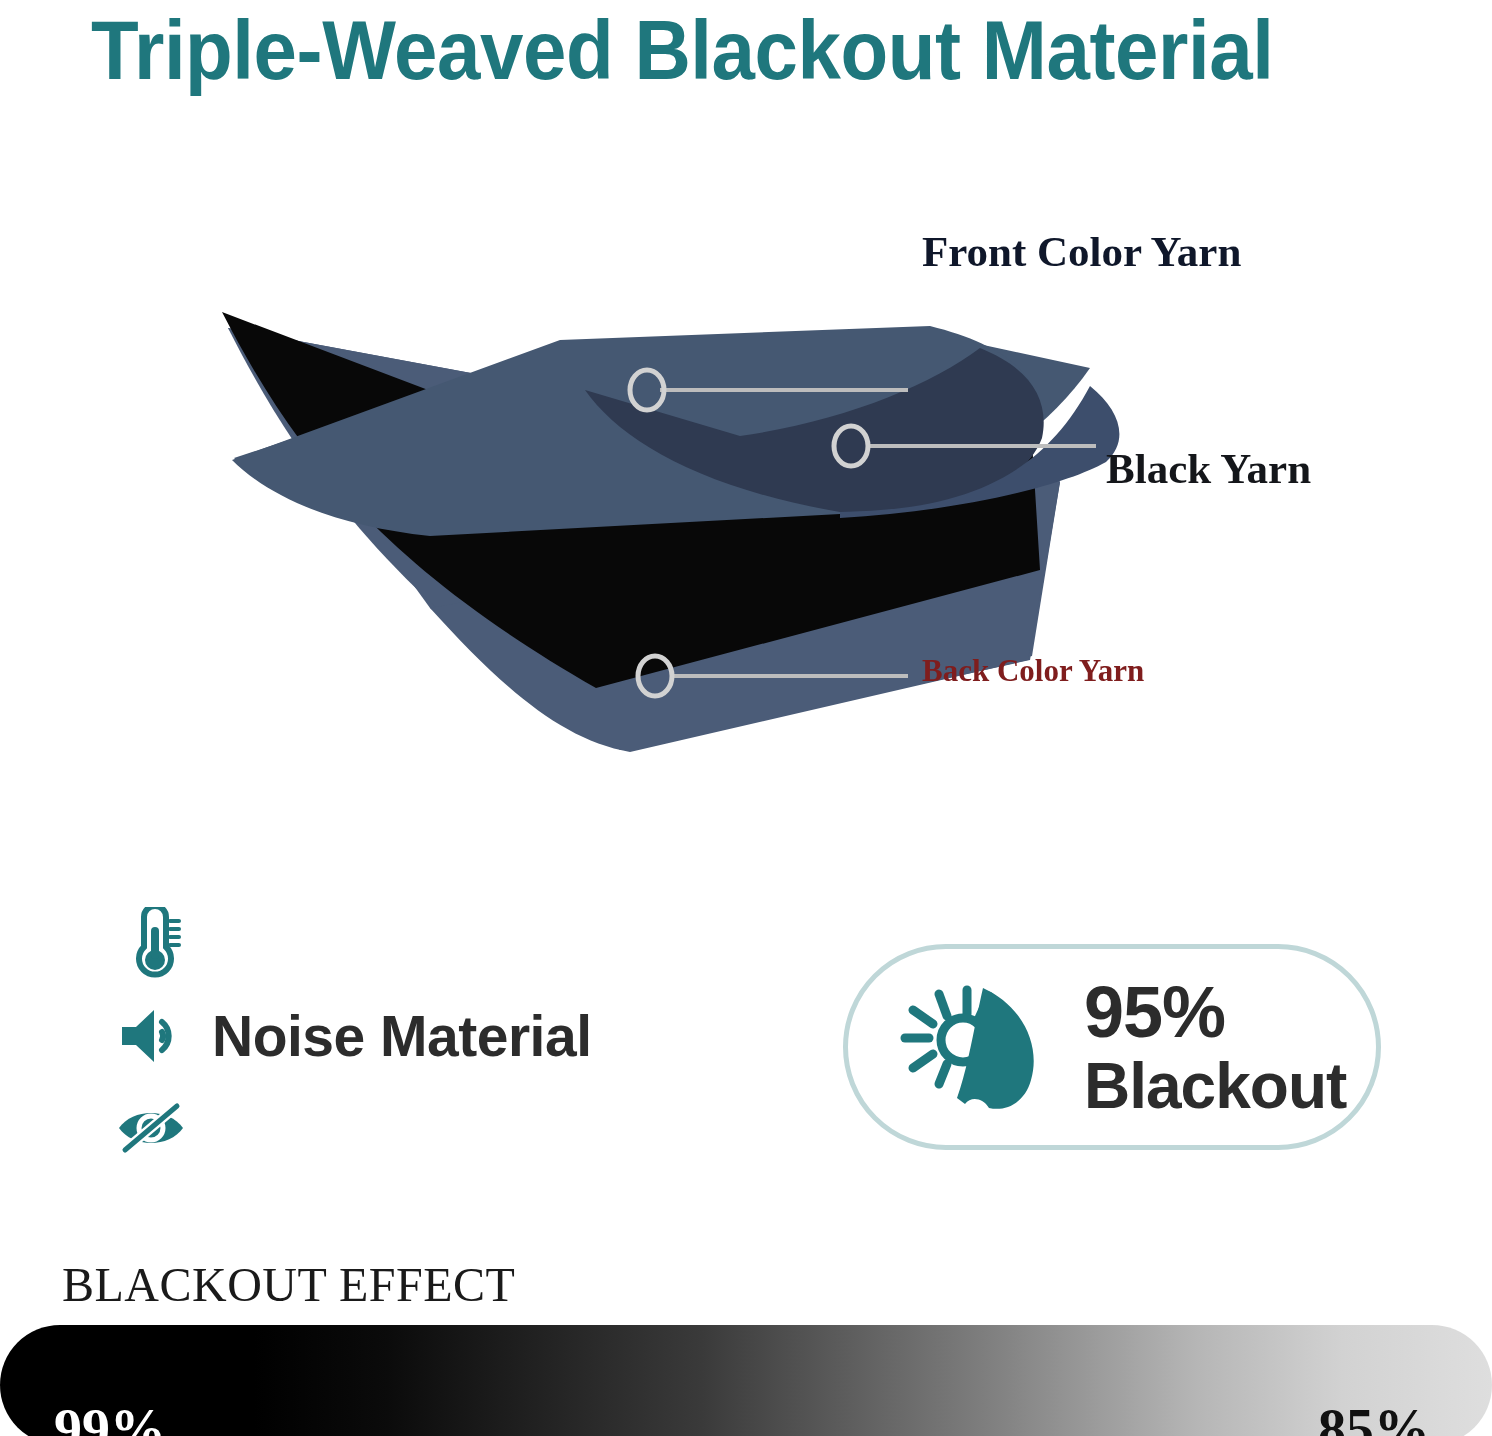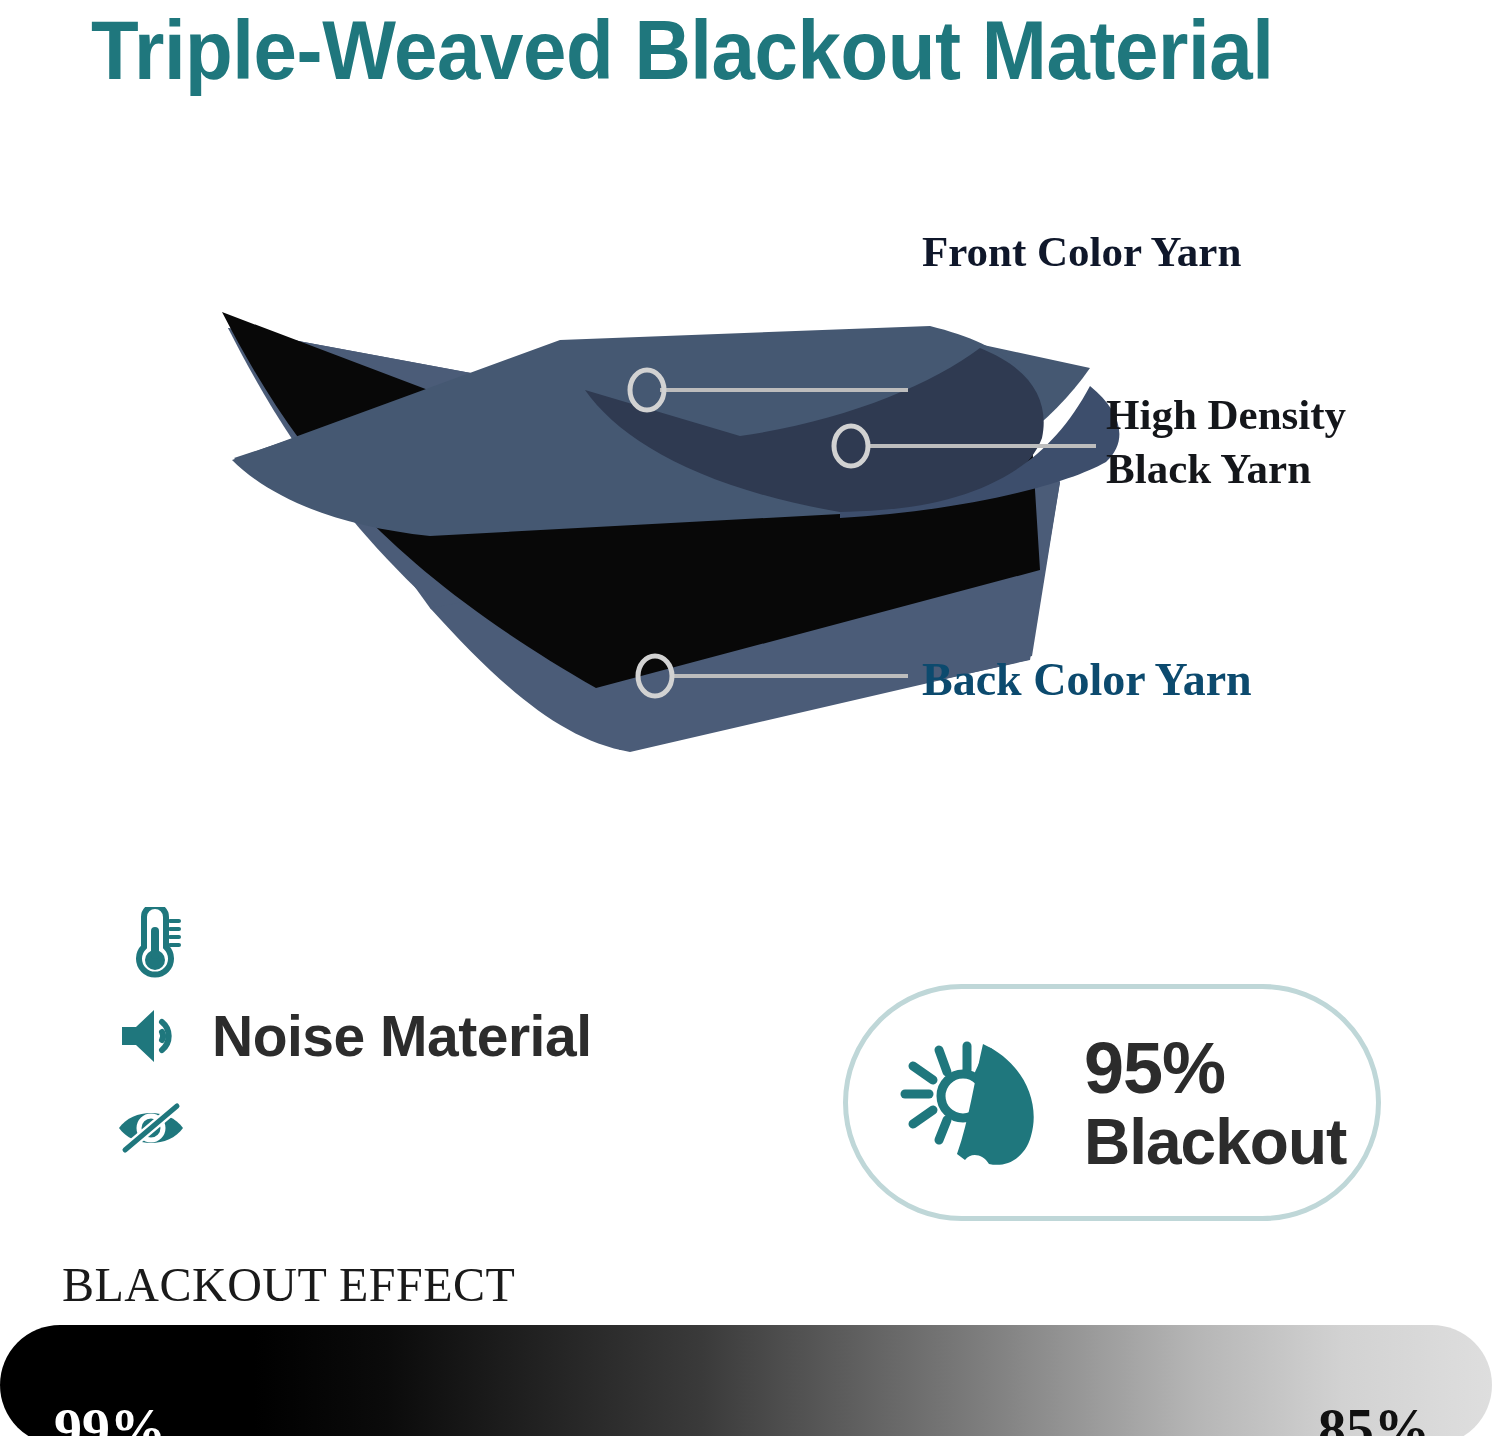--- a/index.html
+++ b/index.html
@@ -50,22 +50,22 @@
   #callout-middle{
     left:1106px;top:388px;
     font-size:43px;
     color:#14161a;
     line-height:1.25;
     white-space:normal;
     width:330px;
   }
   #callout-back{
     left:922px;top:654px;
-    font-size:46px;
-    color:#0c4a6e;
+    font-size:31px;
+    color:#7f1d1d;
   }
 
   
   #features-list{
     position:absolute;left:112px;top:898px;width:680px;
   }
   .feature-row{
     display:flex;align-items:center;
     height:92px;
   }
@@ -81,27 +81,26 @@
     font-weight:bold;
     font-size:57px;
     color:#2c2c2c;
     white-space:nowrap;
     letter-spacing:-0.5px;
   }
 
   
   #blackout-badge{
     position:absolute;left:843px;top:944px;
-    width:538px;height:237px;
+    width:538px;height:206px;
     border:5px solid #bfd7d8;
     border-radius:124px;
     background:#ffffff;
     display:flex;align-items:center;
     box-sizing:border-box;
-    margin-top:40px;
   }
   #badge-icon{
     margin-left:38px;
     width:170px;height:160px;
     flex:0 0 170px;
     display:flex;align-items:center;justify-content:center;
   }
   #badge-icon svg{display:block;}
   #badge-text{
     margin-left:28px;
@@ -208,21 +207,21 @@
 
     <g>
       <line x1="670" y1="536" x2="908" y2="536" stroke="#bdbdbd" stroke-width="4"></line>
       <ellipse cx="655" cy="536" rx="17" ry="20" fill="none" stroke="#d2d2d2" stroke-width="5"></ellipse>
     </g>
   </svg>
 </div>
 
 <div class="callout-label" id="callout-front">Front  Color Yarn</div>
 <div class="callout-label" id="callout-middle">
-  <span>High Density</span><br>
+  <br>
   <span>Black Yarn</span>
 </div>
 <div class="callout-label" id="callout-back">Back Color Yarn</div>
 
 <div id="features-list">
 
   <div class="feature-row">
     <span class="feature-icon">
       <svg width="64" height="74" viewBox="0 0 64 74">
         <path d="M25 10 a11 11 0 0 1 22 0 V40 a16 16 0 1 1 -22 0 Z" fill="none" stroke="#1f777d" stroke-width="6"></path>

